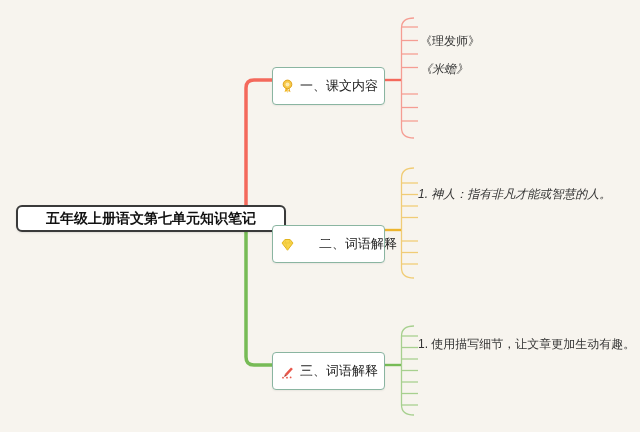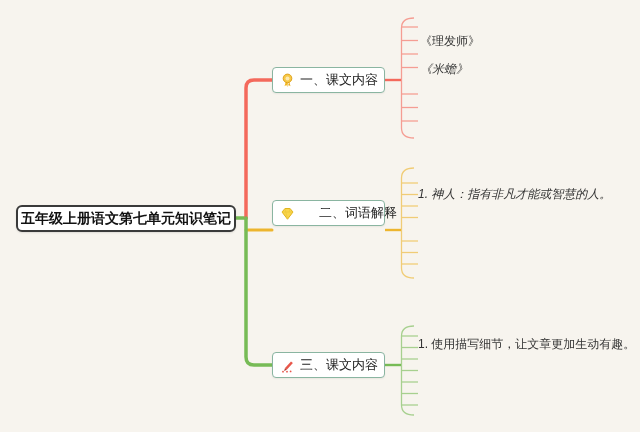--- a/index.html
+++ b/index.html
@@ -19,29 +19,29 @@
   .node{
     position:absolute;z-index:2;
     background:#ffffff;
     box-sizing:border-box;
     display:flex;align-items:center;
     white-space:nowrap;
   }
   .root-node{
     left:16px;top:205px;
     height:27px;
-    padding:0 3px;
+    padding:0 28px;
     border:2px solid #3a3a3a;
     border-radius:6px;
     font-size:14px;font-weight:bold;color:#111;
     box-shadow:0 1px 2px rgba(0,0,0,0.10);
   }
   .branch-node{
     left:272px;
-    width:113px;height:26px;
+    width:113px;height:38px;
     padding:0 7px;
     border:1.5px solid #8ab5a1;
     border-radius:4px;
     font-size:13px;color:#222;
     gap:5px;
     box-shadow:0 1px 2px rgba(0,0,0,0.06);
   }
   .branch-node .icon{display:flex;align-items:center;flex:0 0 auto;}
   .leaf{
     position:absolute;z-index:1;
@@ -107,41 +107,41 @@
       <svg width="15" height="15" viewBox="0 0 15 15">
         <path d="M5.8 8.8 L4.5 13.2 L6.4 12.1 L7.3 13.9 L8 9.4 Z" fill="#f2b824"></path>
         <path d="M9.2 8.8 L10.5 13.2 L8.6 12.1 L7.7 13.9 Z" fill="#e8a81c"></path>
         <circle cx="7.5" cy="5.4" r="4.3" fill="#f7c948" stroke="#dfa31e" stroke-width="1"></circle>
         <circle cx="7.5" cy="5.4" r="2" fill="#fdeab0"></circle>
       </svg>
     </span>
     <span>一、课文内容</span>
   </div>
 
-  <div class="node branch-node" style="top:200px;gap:24px;">
+  <div class="node branch-node" style="top:225px;gap:24px;">
     <span class="icon">
       <svg width="15" height="15" viewBox="0 0 15 15">
         <polygon points="2,6 5,2.5 10,2.5 13,6 7.5,13.2" fill="#f9d54a" stroke="#e0b31f" stroke-width="1" stroke-linejoin="round"></polygon>
         <path d="M2 6 H13 M5 2.5 L5.8 6 L7.5 13.2 M10 2.5 L9.2 6" stroke="#eec73e" stroke-width="0.8" fill="none"></path>
       </svg>
     </span>
     <span>二、词语解释</span>
   </div>
 
   <div class="node branch-node" style="top:352px;">
     <span class="icon">
       <svg width="15" height="15" viewBox="0 0 15 15">
         <path d="M5 10 L11 3.4 L12.9 5.1 L6.8 11.7 Z" fill="#e8564a"></path>
         <path d="M5 10 L4.1 13 L6.8 11.7 Z" fill="#b23b30"></path>
         <circle cx="3" cy="13.7" r="0.9" fill="#e8564a"></circle>
         <circle cx="7" cy="13.7" r="0.9" fill="#e8564a"></circle>
         <circle cx="10.6" cy="13.4" r="0.9" fill="#e8564a"></circle>
       </svg>
     </span>
-    <span>三、课文内容</span>
+    <span>三、词语解释</span>
   </div>
 
   <div class="leaf" style="left:420px;top:34px;">《理发师》</div>
   <div class="leaf" style="left:420px;top:62px;font-style:italic;">《米蟾》</div>
   <div class="leaf" style="left:418px;top:187px;font-style:italic;">1. 神人：指有非凡才能或智慧的人。</div>
   <div class="leaf" style="left:418px;top:337px;text-align:center;">1. 使用描写细节，让文章更加生动有趣。</div>
 
 </div>
 
 </body></html>

